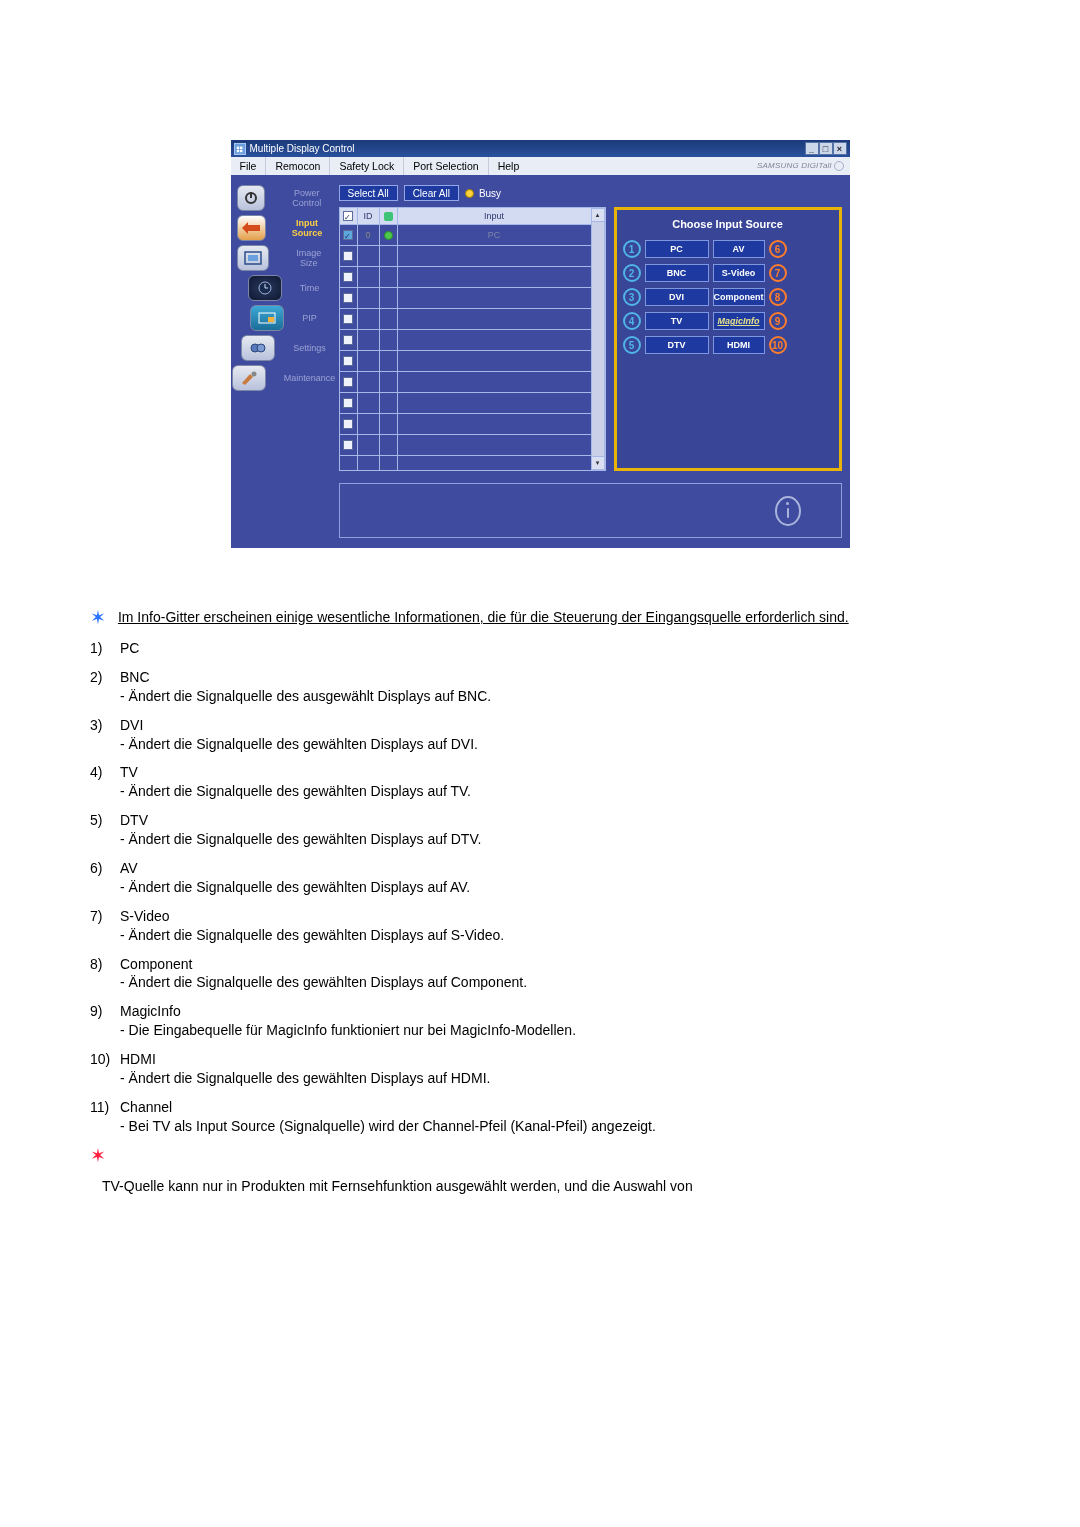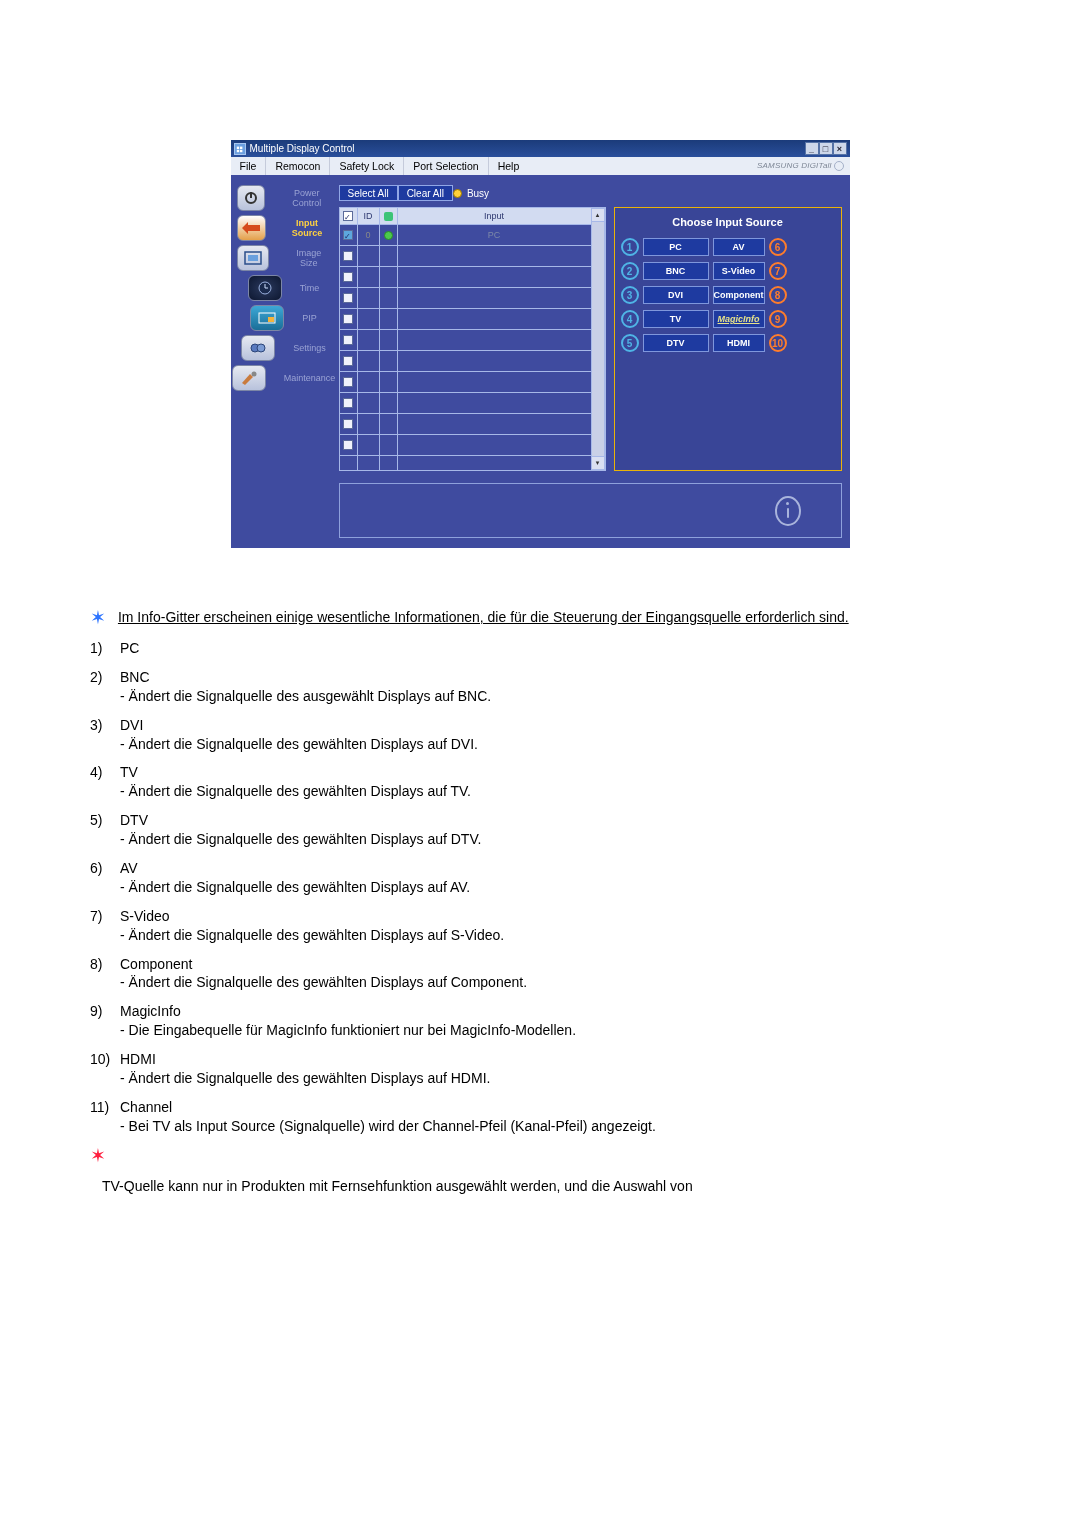--- a/index.html
+++ b/index.html
@@ -50,21 +50,21 @@
   .sidebar { width:94px; display:flex; flex-direction:column; align-items:center; gap:4px;}
   .side-item { display:flex; flex-direction:row; align-items:center; gap:18px; }
   .side-icon {
     width:34px; height:26px; background:linear-gradient(#e6e9f1,#b8c2dc); border:1px solid #7c86a6; border-radius:6px;
     display:flex; align-items:center; justify-content:center;
   }
   .side-label { font-size:9px; color:#9aa3d4; text-align:center; }
   .side-label.active { color:#fdd041; font-weight:bold; }
 
   .center { flex:1; display:flex; flex-direction:column; gap:6px; }
-  .toolbar { display:flex; align-items:center; gap:0; }
+  .toolbar { display:flex; align-items:center; gap:6px; }
   .tb-btn {
     height:16px; padding:0 8px; font-size:10px; color:#fff; background:#1e3aa0;
     border:1px solid #91a7e6; display:flex; align-items:center;
   }
   .busy { display:flex; align-items:center; gap:5px; color:#fff; font-size:10px; }
   .busy-dot { width:9px;height:9px; border-radius:50%; background:#ffd13a; border:1px solid #9e7b00; }
 
   .grid-bottom-wrap { display:flex; gap:8px; }
   .grid-area { flex:1; border:1px solid #a7b8e8; display:flex; flex-direction:column; }
   .grid-head { display:flex; height:16px; background:#d2dbf1; font-size:9px; color:#2e3870; }
@@ -74,21 +74,21 @@
   .cell { border-right:1px solid #a7b8e8; display:flex;align-items:center;justify-content:center; font-size:9px;}
   .chkbox { width:10px;height:10px; border:1px solid #5c6b9a; background:#f0f2fb; }
   .chkbox.on { background:#fff; }
   .chkbox.on::after { content:'✓'; font-size:8px; color:#1d2966; }
   .led { width:9px;height:9px; border-radius:50%; background:#4cc94c; border:1px solid #2b8a2b; }
   .scrollbar { width:13px; background:#c9d0e7; border:1px solid #a7b8e8; border-left:none; display:flex; flex-direction:column; }
   .sb-btn { height:13px; background:#dadff1; border-bottom:1px solid #a7b8e8; display:flex;align-items:center;justify-content:center; font-size:7px; color:#333;}
   .sb-btn.dn { border-bottom:none; border-top:1px solid #a7b8e8; }
   .sb-track { flex:1; }
 
-  .right-panel { width:228px; border:1px solid #eab308; display:flex; flex-direction:column; background:#394597; }
+  .right-panel { width:228px; border:3px solid #eab308; display:flex; flex-direction:column; background:#394597; }
   .panel-title { text-align:center; padding:8px 0 10px 0; color:#fff; font-size:11px; font-weight:bold; }
   .src-grid { display:grid; grid-template-columns:auto 1fr auto 1fr; gap:6px 4px; padding:0 6px 12px 6px; align-items:center;}
   .num-circ {
     width:18px;height:18px; border:2px solid #4fb5e6; border-radius:50%; color:#4fb5e6;
     display:flex;align-items:center;justify-content:center; font-size:10px; font-weight:bold;
   }
   .num-circ.r { color:#ff7d2b; border-color:#ff7d2b;}
   .src-btn {
     height:18px; background:#1e3aa0; border:1px solid #7f97dc; color:#fff; font-size:9px;
     display:flex; align-items:center; justify-content:center; font-weight:bold;

